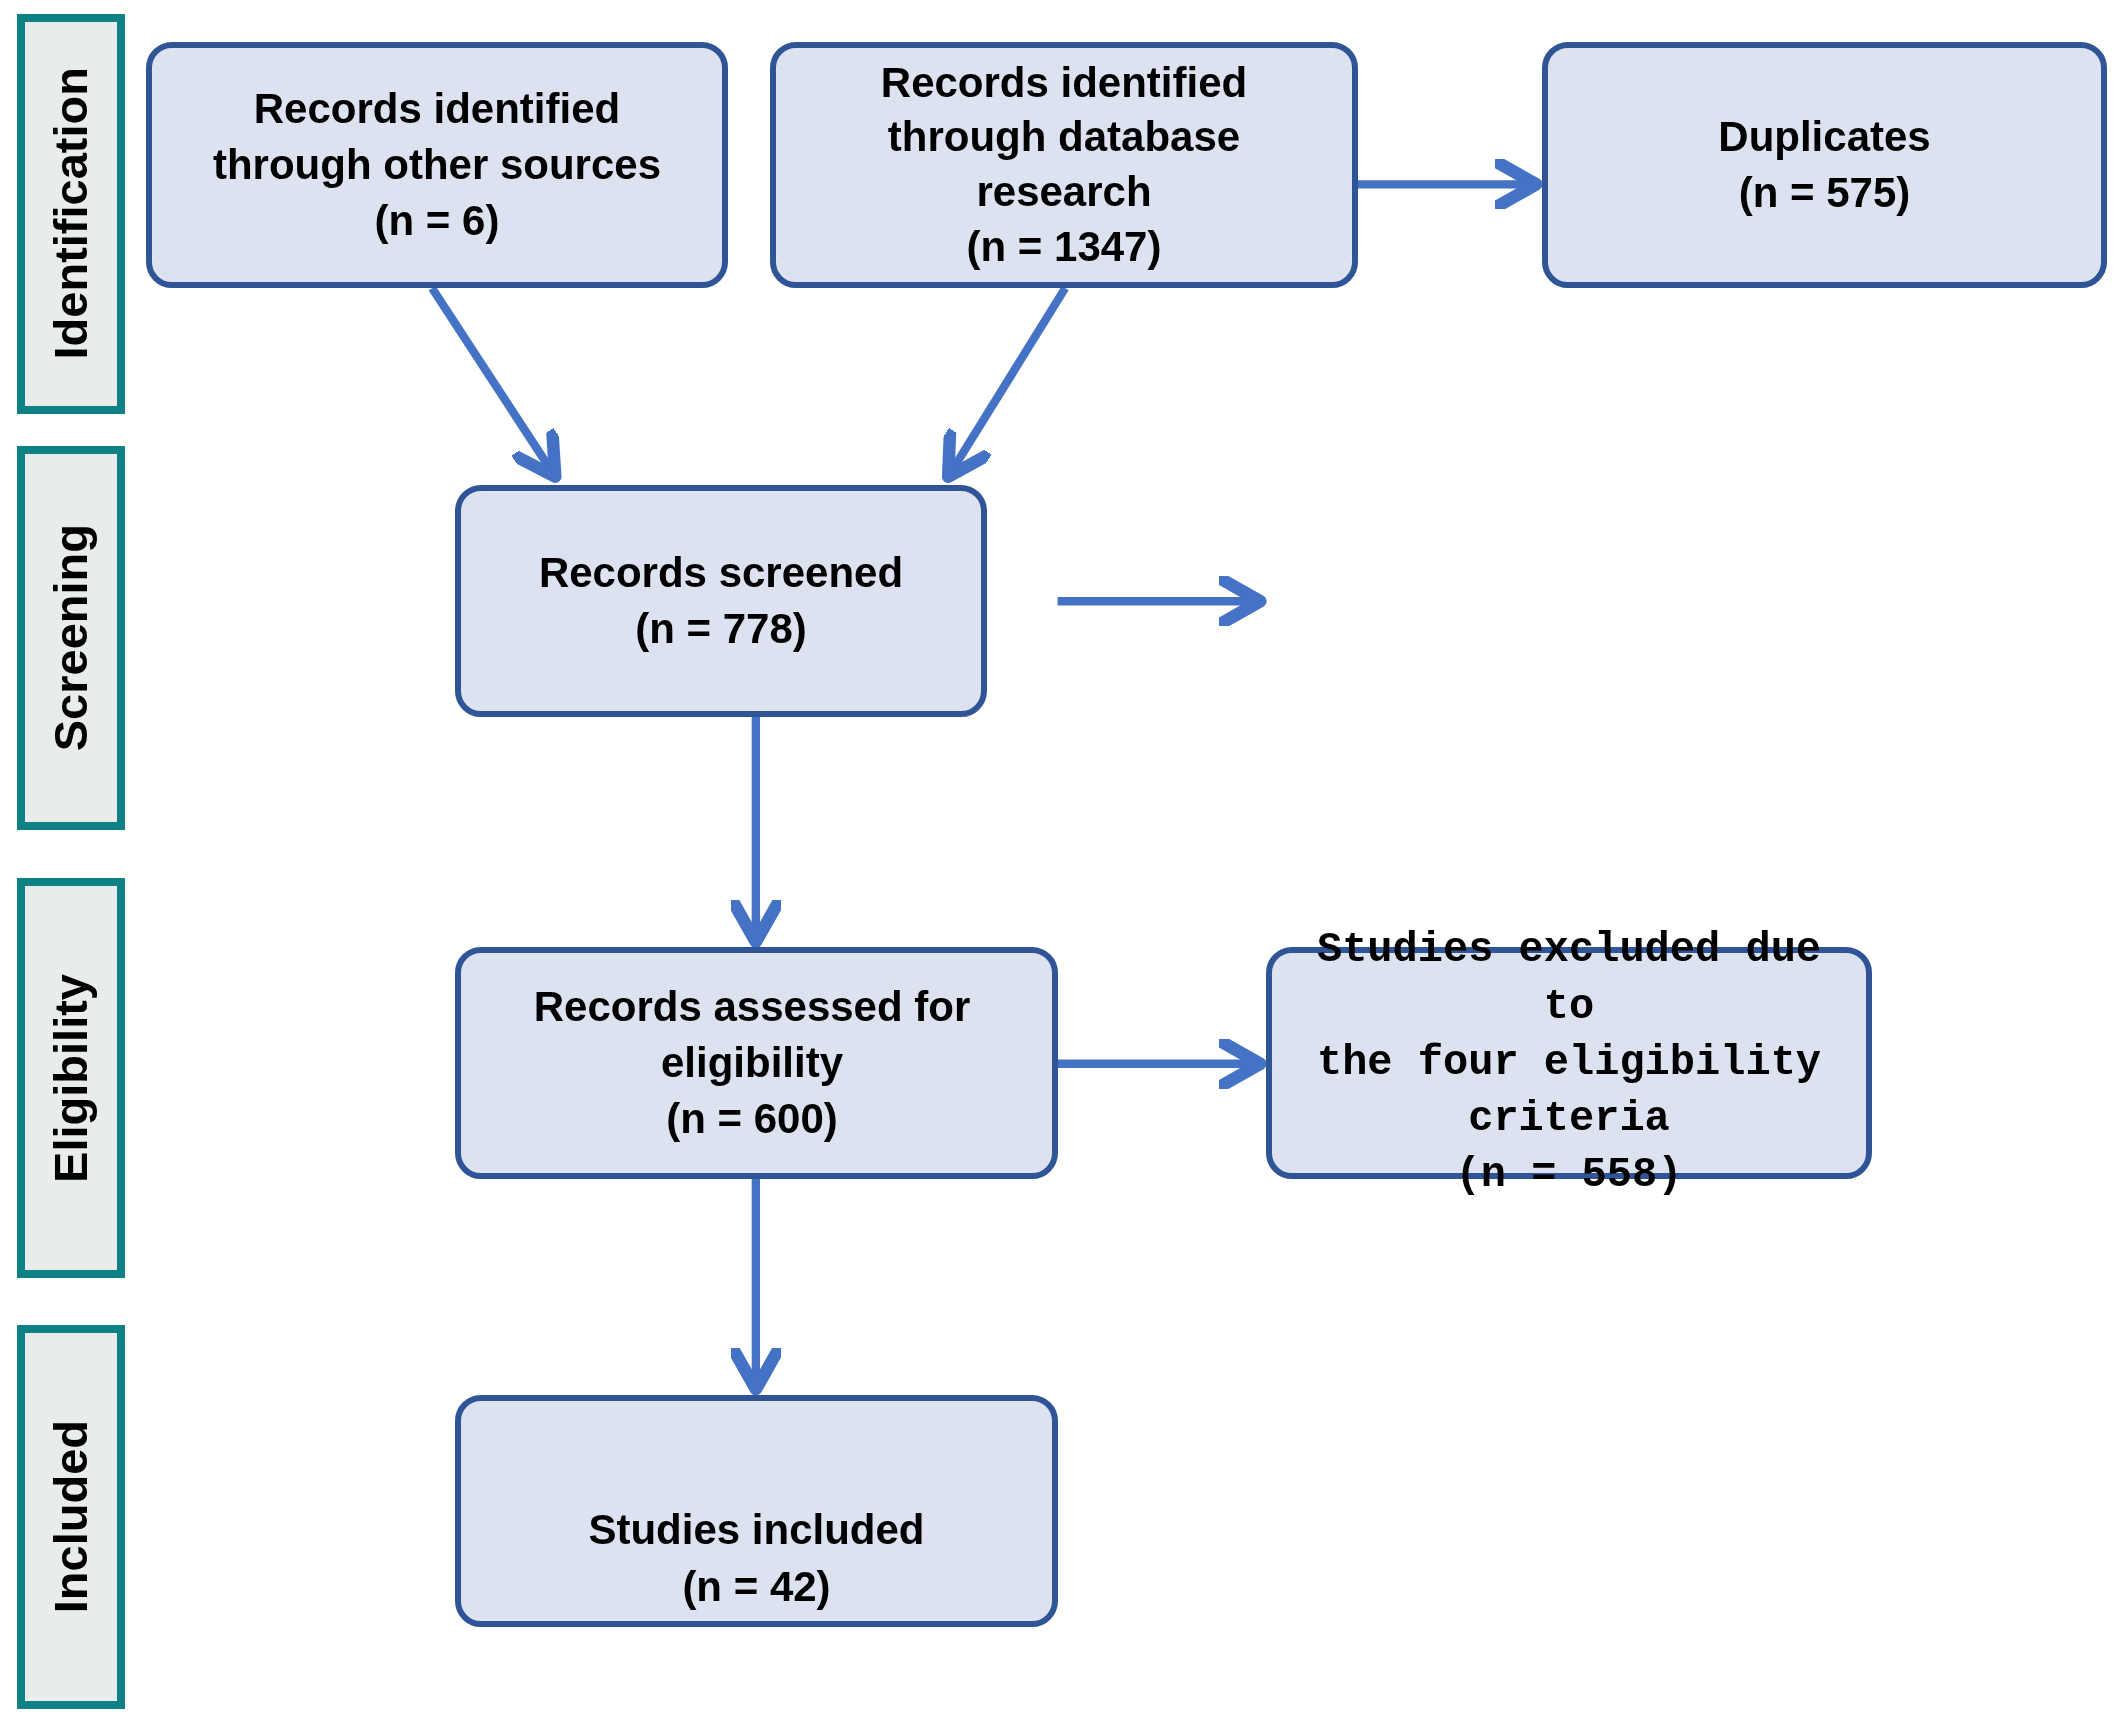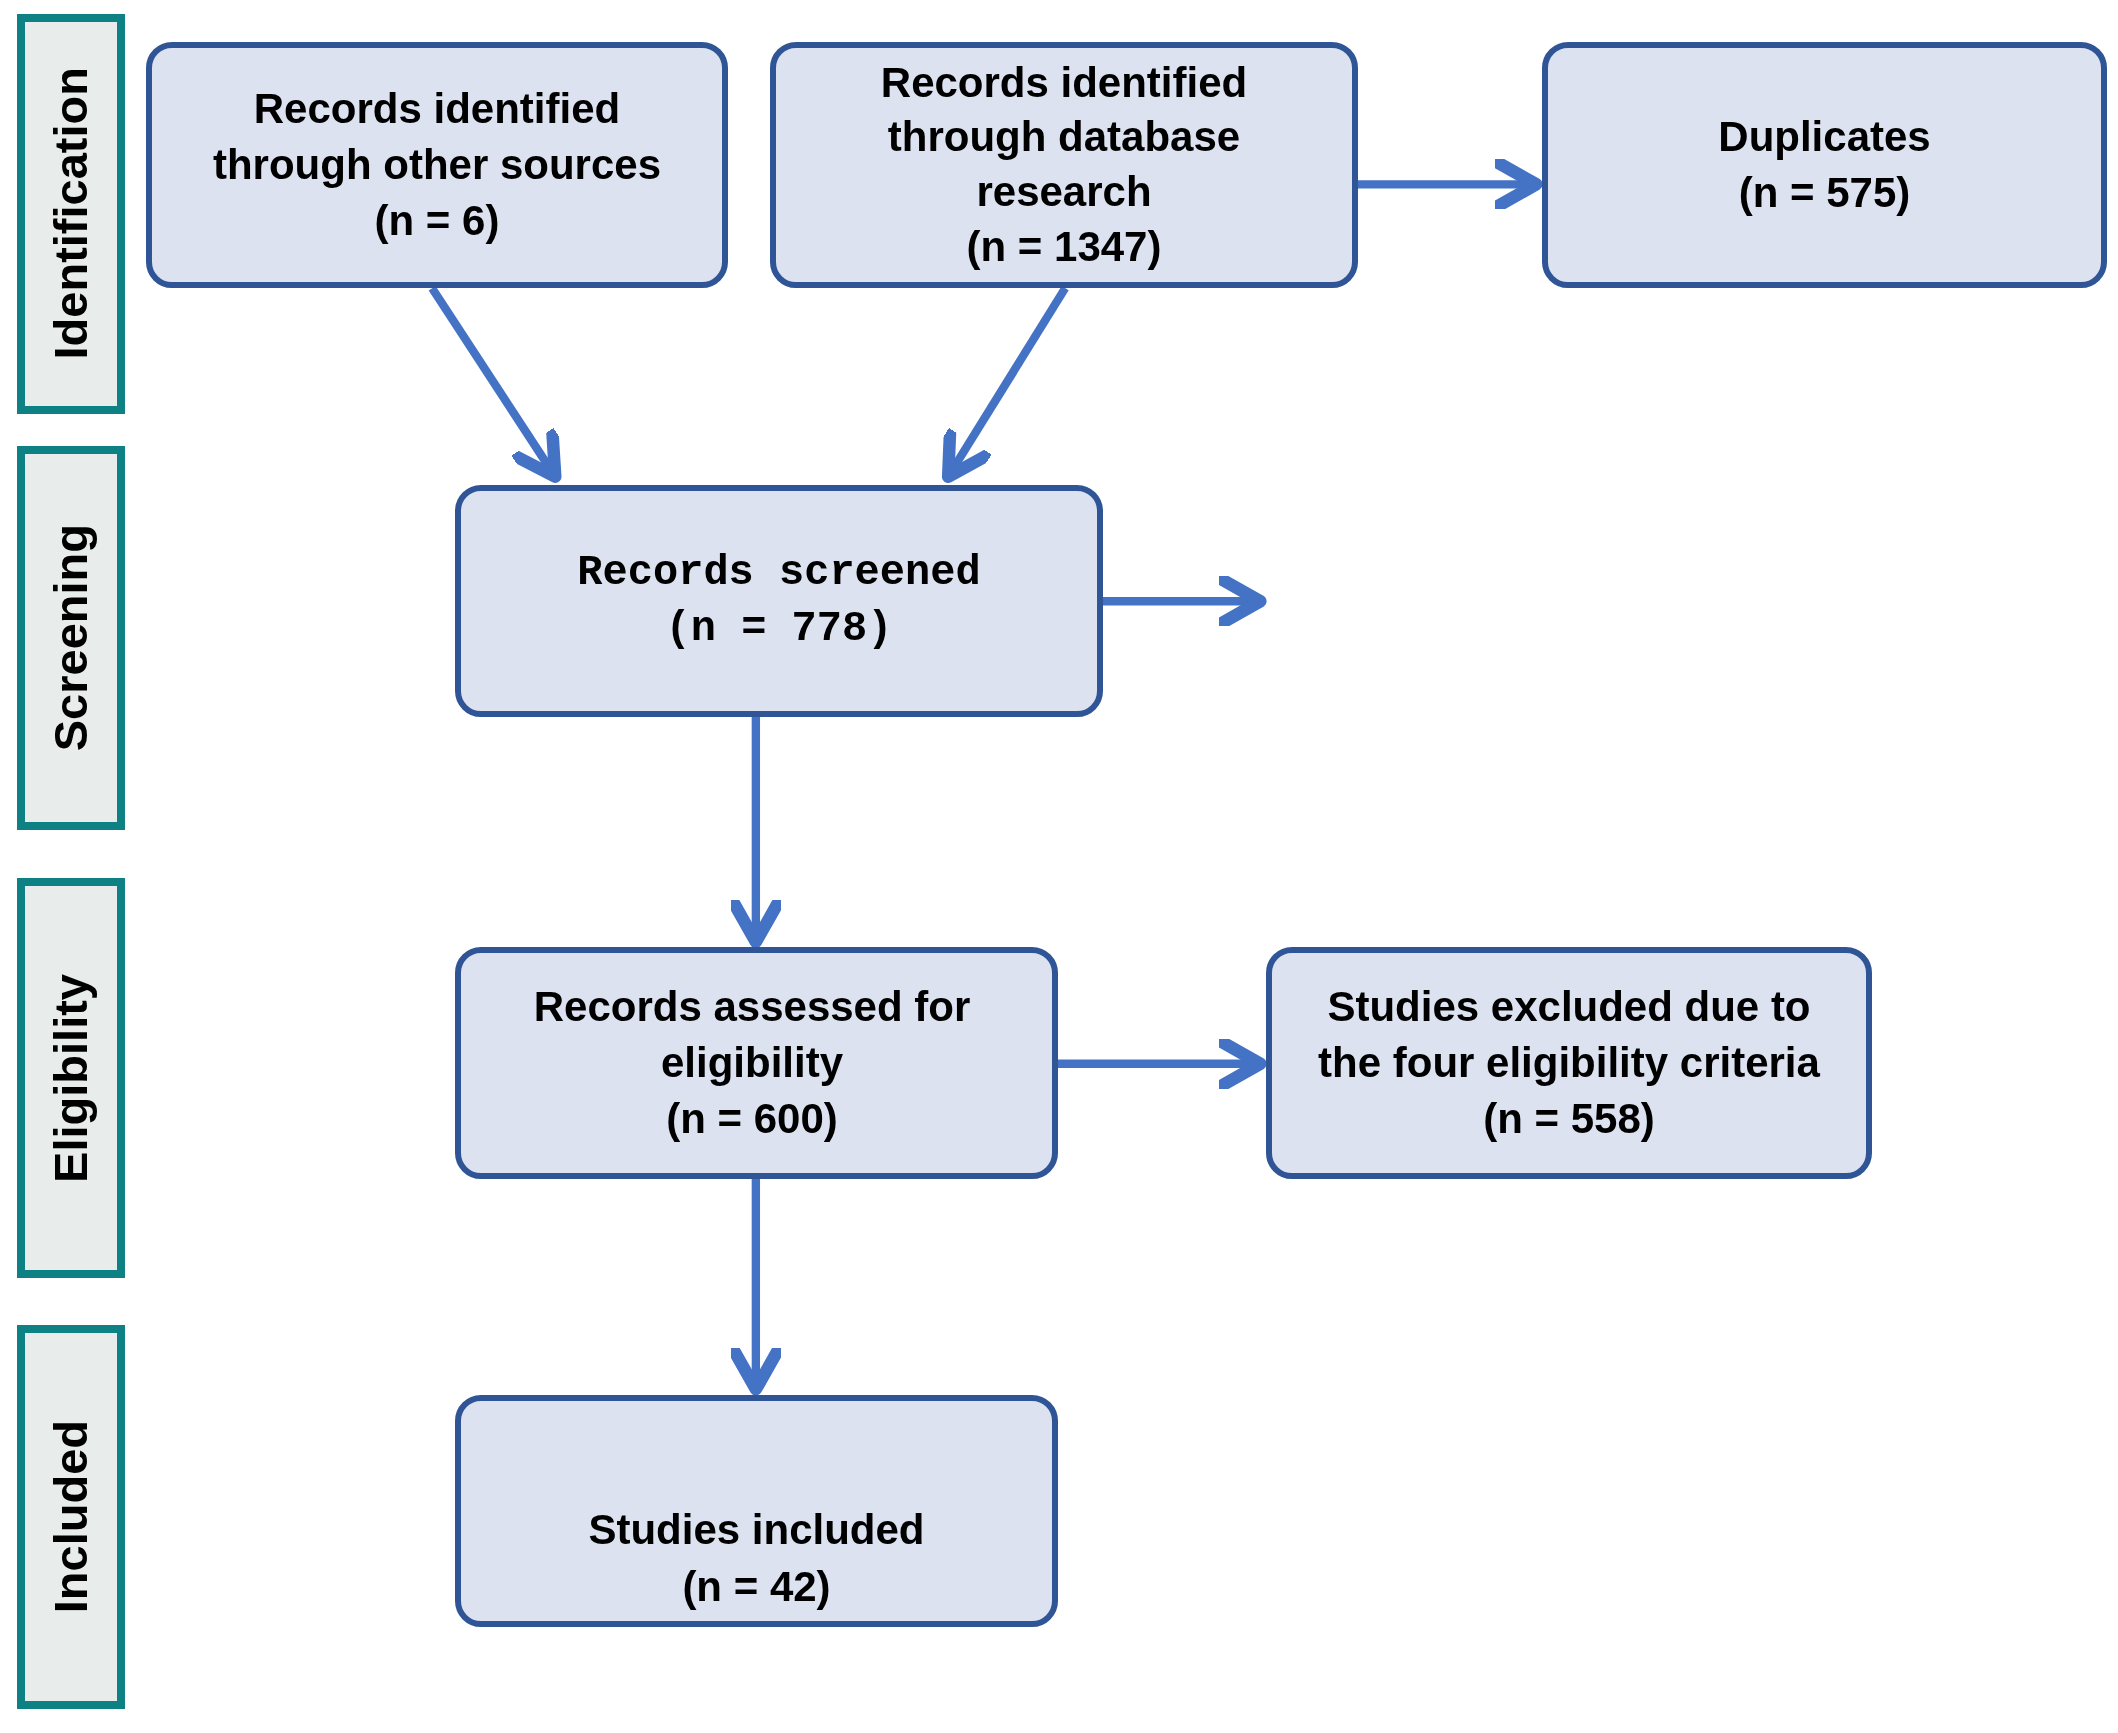--- a/index.html
+++ b/index.html
@@ -139,33 +139,33 @@
 through database
 research
 (n = 1347)</span>
   </div>
 
   <div class="flow-box" style="left:1542px; top:42px; width:565px; height:246px;">
     <span class="flow-box-text">Duplicates
 (n = 575)</span>
   </div>
 
-  <div class="flow-box" style="left:455px; top:485px; width:648px; height:232px;font-family:Liberation Mono, monospace;">
+  <div class="flow-box" style="left:455px; top:485px; width:532px; height:232px;">
     <span class="flow-box-text">Records screened
 (n = 778)</span>
   </div>
 
 
   <div class="flow-box" style="left:455px; top:947px; width:603px; height:232px;padding-left:11px;">
     <span class="flow-box-text">Records assessed for
 eligibility
 (n = 600)</span>
   </div>
 
-  <div class="flow-box" style="left:1266px; top:947px; width:606px; height:232px;">
+  <div class="flow-box" style="left:1266px; top:947px; width:606px; height:232px;font-family:Liberation Mono, monospace;">
     <span class="flow-box-text">Studies excluded due to
 the four eligibility criteria
 (n = 558)</span>
   </div>
 
   <div class="flow-box" style="left:455px; top:1395px; width:603px; height:232px;align-items:flex-end;">
     <span class="flow-box-text">Studies included
 (n = 42)</span>
   </div>
 

